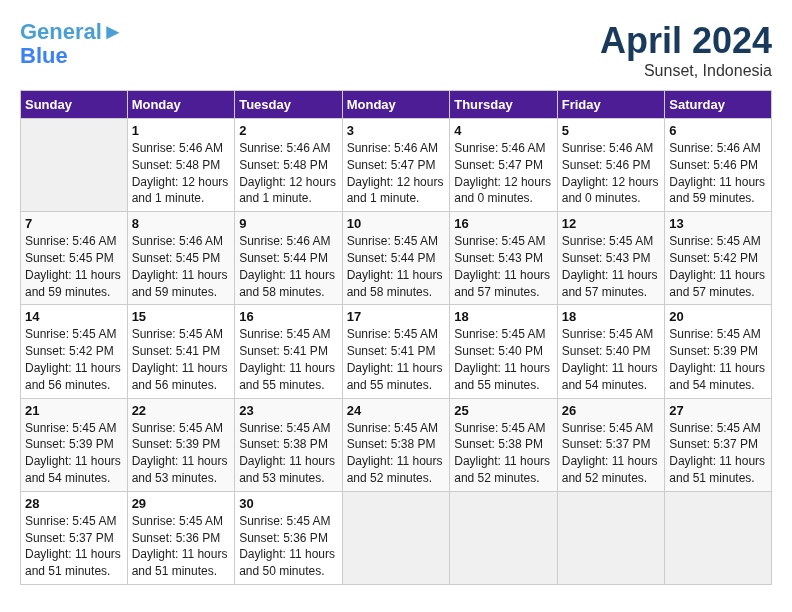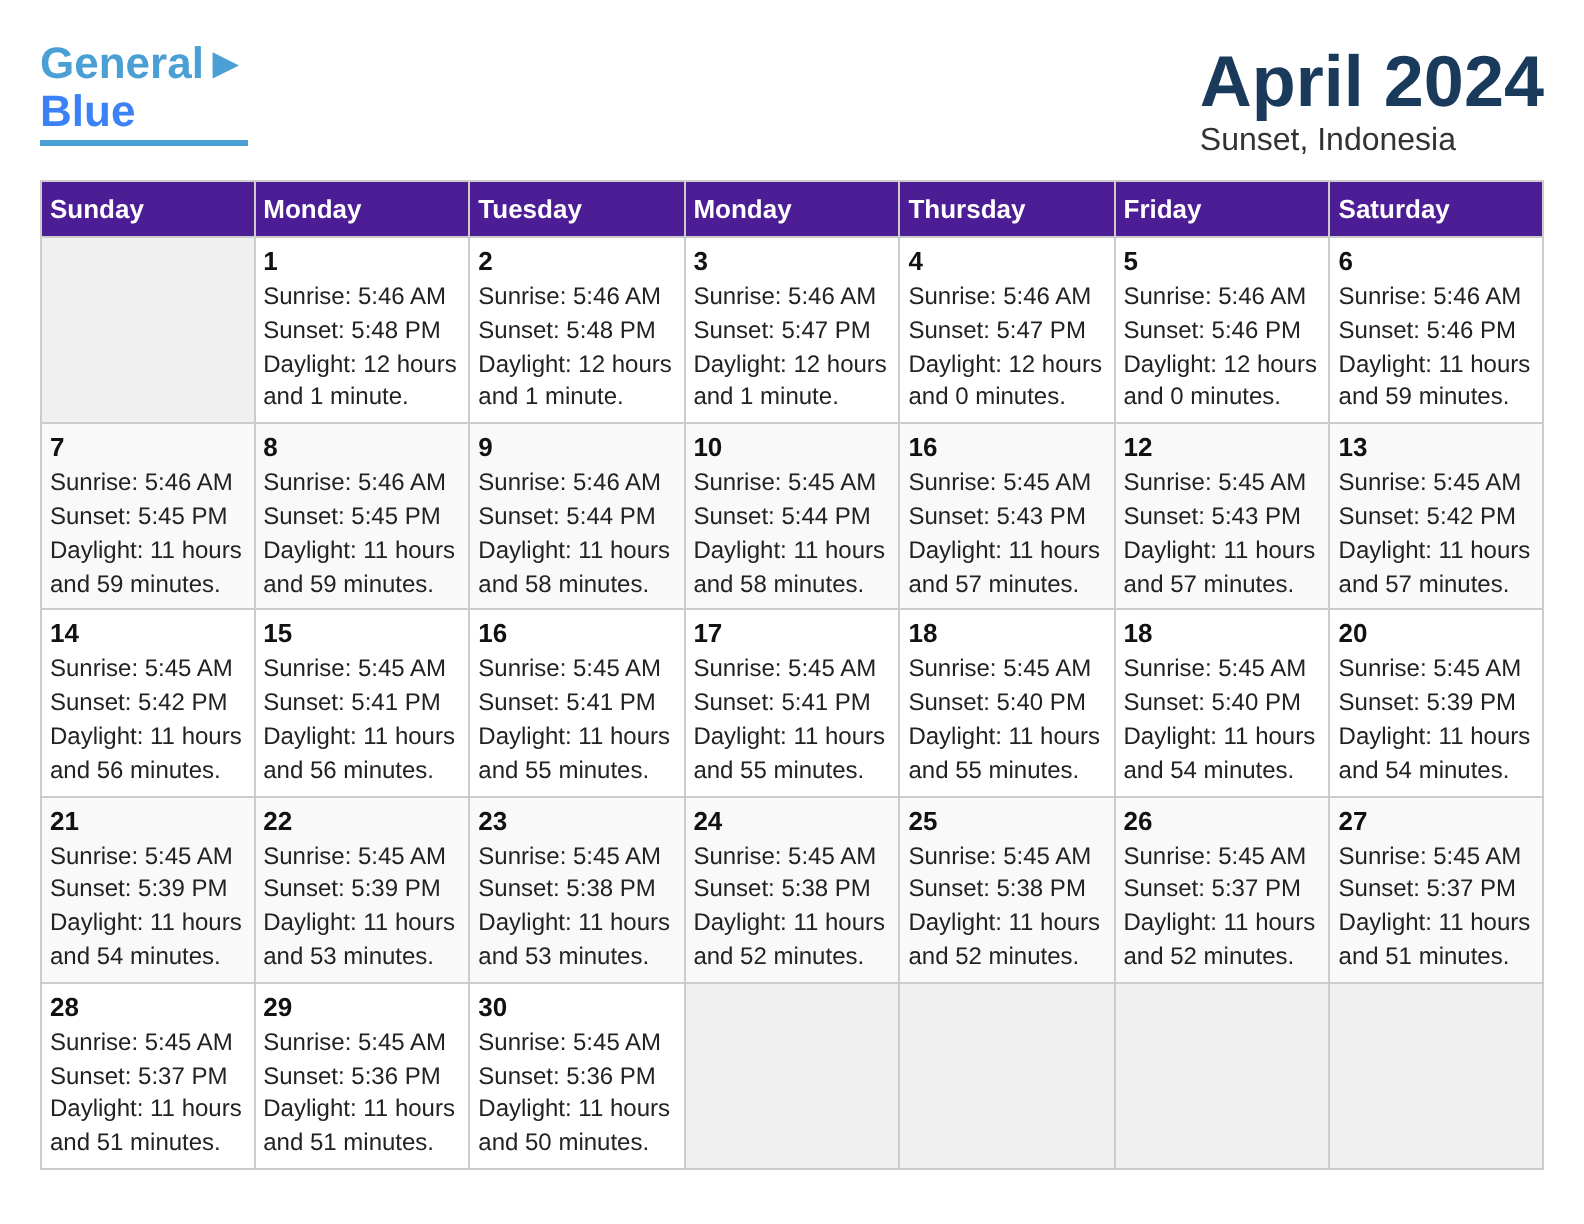--- a/index.html
+++ b/index.html
@@ -11,39 +11,40 @@
       padding: 20px;
     }
     .header {
       display: flex;
       justify-content: space-between;
       align-items: flex-start;
       margin-bottom: 10px;
     }
     .logo {
       display: flex;
-      flex-direction: column;
+      flex-direction: row;
       align-items: flex-start;
     }
     .logo-text {
       font-size: 22px;
       font-weight: bold;
       color: #1a3a5c;
       line-height: 1.1;
     }
     .logo-text span {
       color: #4a9fd4;
     }
     .logo-underline {
       width: 100%;
       height: 3px;
       background: #4a9fd4;
       margin-top: 2px;
     }
     .title-area {
+      text-align: right;
     }
     .month-title {
       font-size: 36px;
       font-weight: bold;
       color: #1a3a5c;
     }
     .location {
       font-size: 16px;
       color: #333;
     }

